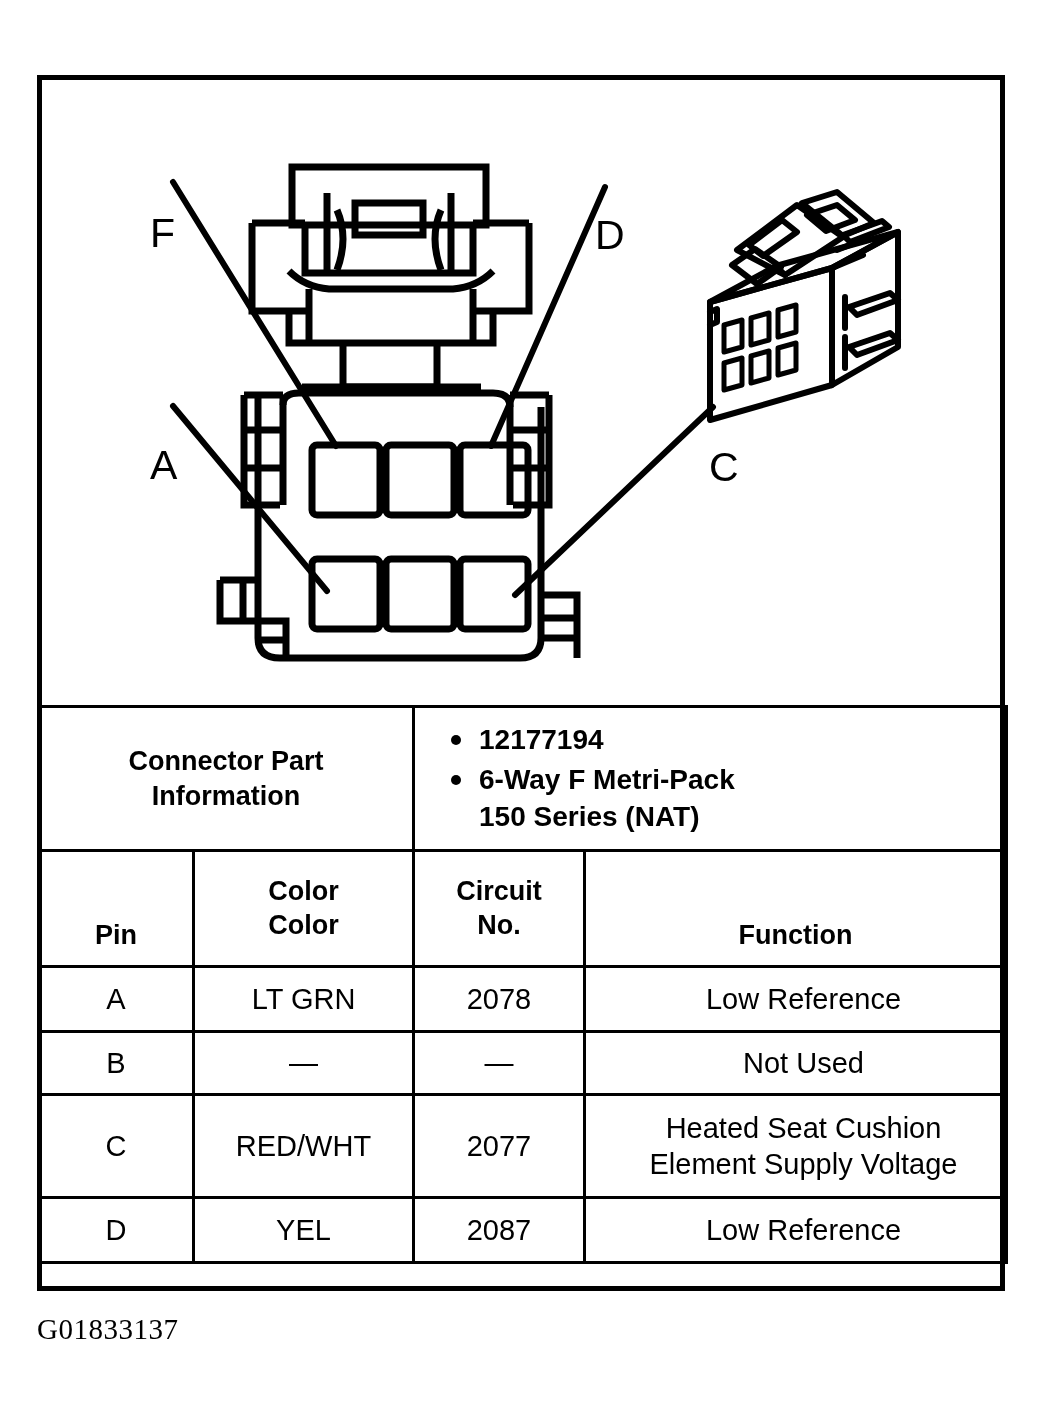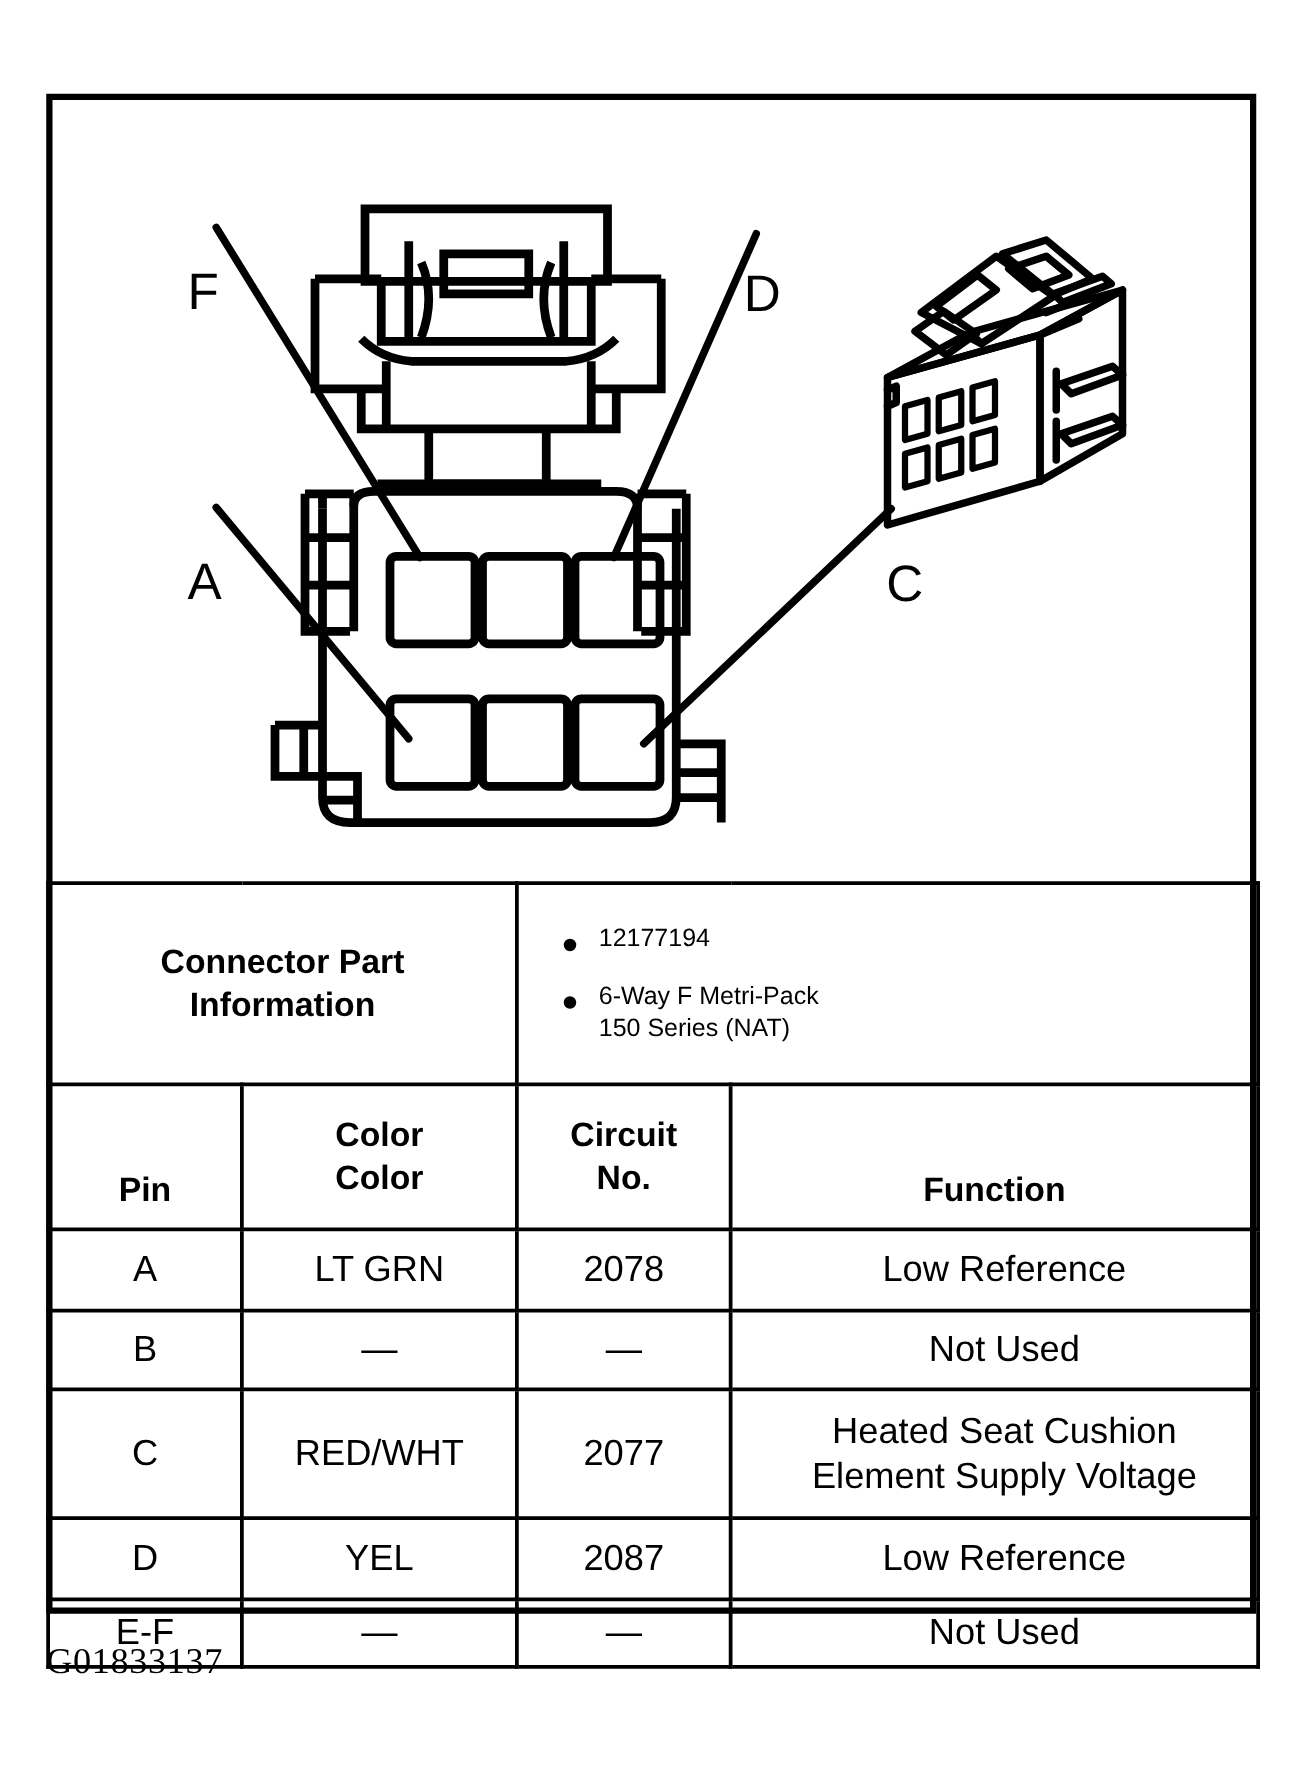--- a/index.html
+++ b/index.html
@@ -86,25 +86,25 @@
     text-align: left !important;
     padding: 10px 0 10px 30px !important;
   }
   .cpi-list {
     list-style: none;
     margin: 0;
     padding: 0;
   }
   .cpi-list li {
     position: relative;
-    font-size: 20px;
-    font-weight: normal;
+    font-size: 28px;
+    font-weight: bold;
     line-height: 1.3;
     padding-left: 34px;
-    margin: 20px 0;
+    margin: 4px 0;
   }
   .cpi-list li::before {
     content: "";
     position: absolute;
     left: 6px;
     top: 13px;
     width: 10px;
     height: 10px;
     background: #000;
     border-radius: 50%;
@@ -321,22 +321,16 @@
       </td>
     </tr>
 
     <tr class="row-d">
       <td class="body-cell">D</td>
       <td class="body-cell">YEL</td>
       <td class="body-cell">2087</td>
       <td class="body-cell fn-cell">Low Reference</td>
     </tr>
 
-    <tr class="row-ef">
-      <td class="body-cell">E-F</td>
-      <td class="body-cell dash">—</td>
-      <td class="body-cell dash">—</td>
-      <td class="body-cell fn-cell">Not Used</td>
-    </tr>
   </tbody>
 </table>
 
 <div id="figure-id">G01833137</div>
 
 </body></html>

